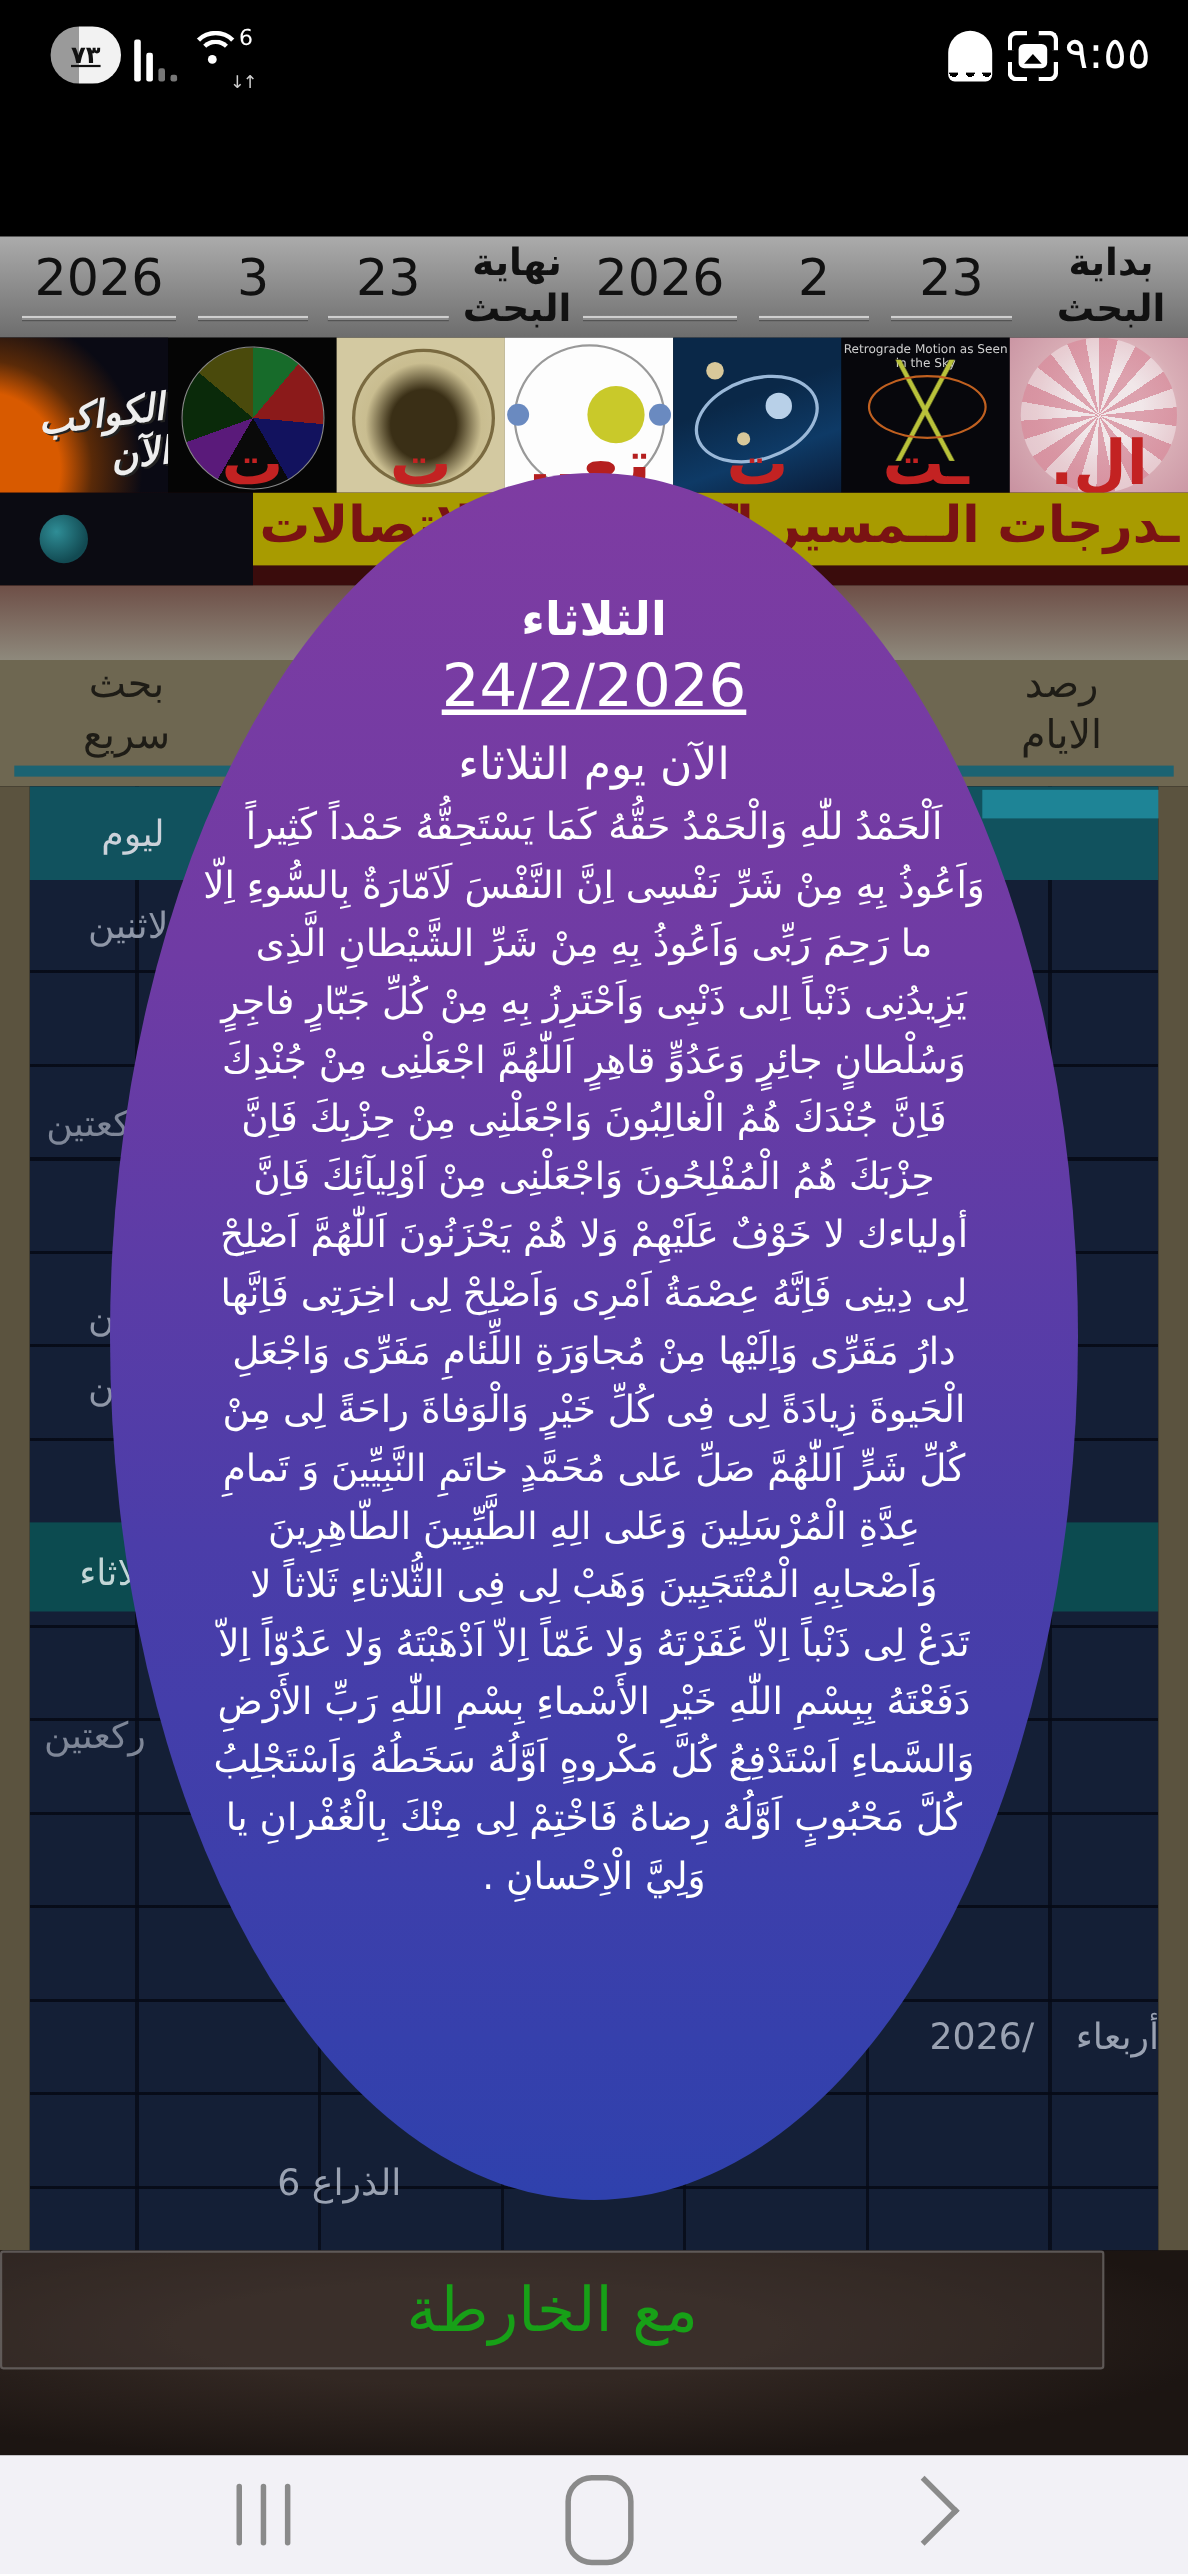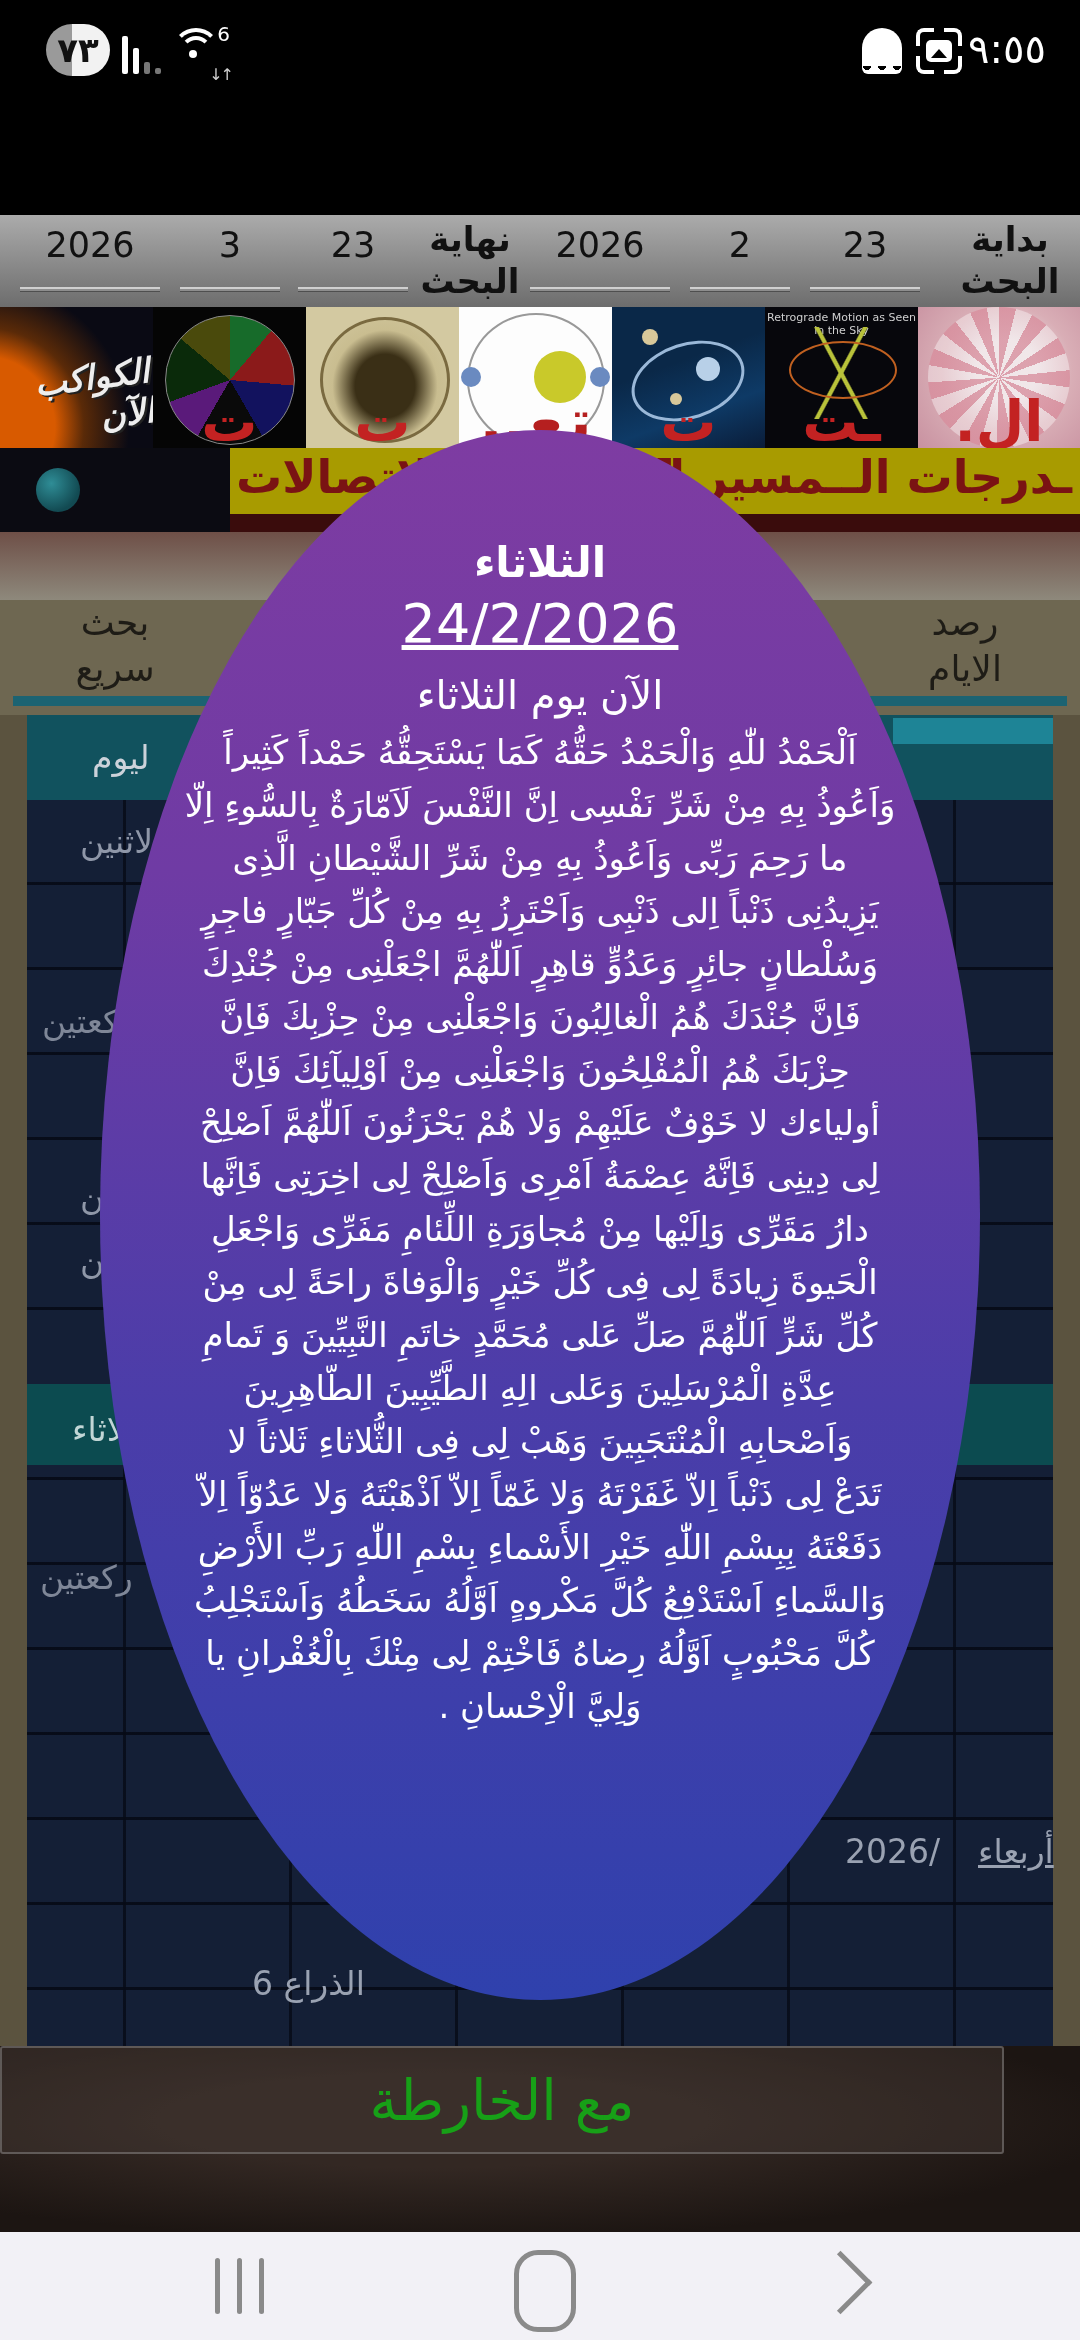--- a/index.html
+++ b/index.html
@@ -5,21 +5,21 @@
   html,body{margin:0;padding:0;background:#222;}
   .screen{position:relative;width:1080px;height:2340px;overflow:hidden;
           font-family:"DejaVu Sans",sans-serif;background:#000;}
   .abs{position:absolute;}
 
   
   .statusbar{left:0;top:0;width:1080px;height:98px;background:#000;}
   .battery{left:46px;top:24px;width:64px;height:52px;border-radius:28px;
            background:linear-gradient(90deg,#9a9a9a 0 40%,#f2f2f2 40%);
            display:flex;align-items:center;justify-content:center;
-           color:#111;font-size:34px;font-weight:bold;}
+           color:#111;font-size:22px;font-weight:bold;text-decoration:underline;}
   .sigbars{left:122px;top:34px;width:40px;height:40px;}
   .sigbars i{position:absolute;bottom:0;width:6px;background:#fff;border-radius:2px;}
   .sigbars i:nth-child(1){left:0;height:38px;}
   .sigbars i:nth-child(2){left:11px;height:26px;}
   .sigbars i:nth-child(3){left:22px;height:12px;background:#777;}
   .sigbars i:nth-child(4){left:33px;height:6px;background:#777;}
   .wifi{left:172px;top:28px;width:54px;height:48px;}
   .wifi .arc{position:absolute;border:4px solid #fff;border-color:#fff transparent transparent transparent;border-radius:50%;}
   .wifi .a1{left:0;top:0;width:40px;height:40px;}
   .wifi .a2{left:8px;top:8px;width:24px;height:24px;}
@@ -52,21 +52,21 @@
   .logo .r1{left:8px;top:11px;width:74px;height:74px;}
   .logo .r2{left:22px;top:25px;width:46px;height:46px;border-color:#8fd0e8;}
   .apptitle{left:130px;top:18px;width:930px;height:80px;color:#111;font-size:45px;
             line-height:76px;text-align:center;direction:rtl;white-space:nowrap;}
 
   
   .daterow{left:0;top:215px;width:1080px;height:92px;
            background:linear-gradient(#ababab,#6d6d6d);color:#111;}
   .dlabel{width:120px;height:86px;top:3px;font-size:34px;font-weight:bold;line-height:42px;
           text-align:center;direction:rtl;white-space:pre-line;}
-  .dval{top:10px;height:56px;font-size:35px;text-align:center;}
+  .dval{top:10px;height:56px;font-size:46px;text-align:center;}
   .dline{top:72px;height:4px;background:#8d8d8d;box-shadow:0 2px 0 #cfcfcf inset,0 1px 0 #4f4f4f;}
 
   
   .thumb{top:307px;width:153px;height:141px;overflow:hidden;}
   .t1{left:0;background:radial-gradient(circle at -10% 85%,#d85a00 0 34%,#5a2a08 48%,#0a0a14 70%),#0a0a14;}
   .t1 .cap{position:absolute;left:2px;top:52px;width:150px;color:#eee;font-size:34px;font-weight:bold;
            font-style:italic;transform:rotate(-7deg);text-shadow:2px 2px 0 #222;direction:rtl;}
   .t2{left:153px;background:#050505;}
   .t2 .wheel{position:absolute;left:12px;top:8px;width:128px;height:128px;border-radius:50%;
       background:conic-gradient(#176b2a 0 40deg,#8b1a1a 40deg 95deg,#12125e 95deg 150deg,#0a0a0a 150deg 210deg,#5a1a7a 210deg 250deg,#0a2a0a 250deg 310deg,#4a4a0c 310deg 360deg);
@@ -264,21 +264,21 @@
   <div class="abs olive-l"></div>
   <div class="abs olive-r"></div>
   <div id="bg-fragments">
       <span class="frag" style="left: 92px; top: 738px; color: rgb(204, 210, 218);">ليوم</span>
       <span class="frag" style="left: 80px; top: 822px; color: rgb(143, 151, 168);">لاثنين</span>
       <span class="frag" style="left: 42px; top: 1002px; color: rgb(127, 135, 152);">كعتين</span>
       <span class="frag" style="left: 80px; top: 1176px; color: rgb(143, 151, 168);">لاثنين</span>
       <span class="frag" style="left: 80px; top: 1240px; color: rgb(143, 151, 168);">لاثنين</span>
       <span class="frag" style="left: 72px; top: 1410px; color: rgb(194, 214, 214);">ثلاثاء</span>
       <span class="frag" style="left: 40px; top: 1558px; color: rgb(127, 135, 152);">ركعتين</span>
-      <span class="frag" style="left: 978px; top: 1832px; color: rgb(154, 162, 178); text-decoration: underline;">أربعاء</span>
+      <span class="frag" style="left: 978px; top: 1832px; color: rgb(154, 162, 178);">أربعاء</span>
       <span class="frag" style="left: 845px; top: 1832px; color: rgb(154, 162, 178);">/2026</span>
       <span class="frag" style="left: 252px; top: 1964px; color: rgb(154, 162, 178);">الذراع 6</span>
     </div>
 
   <div class="abs photo">
     <div class="chartbtn">
       <span>مع الخارطة</span>
     </div>
   </div>
 

